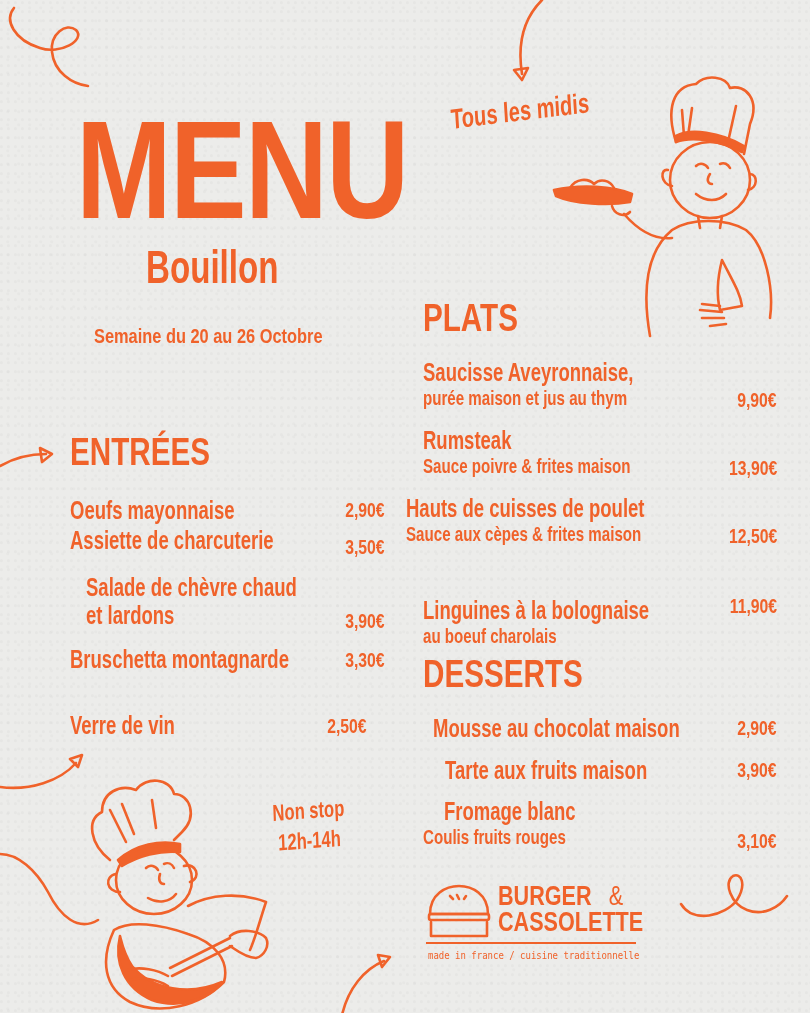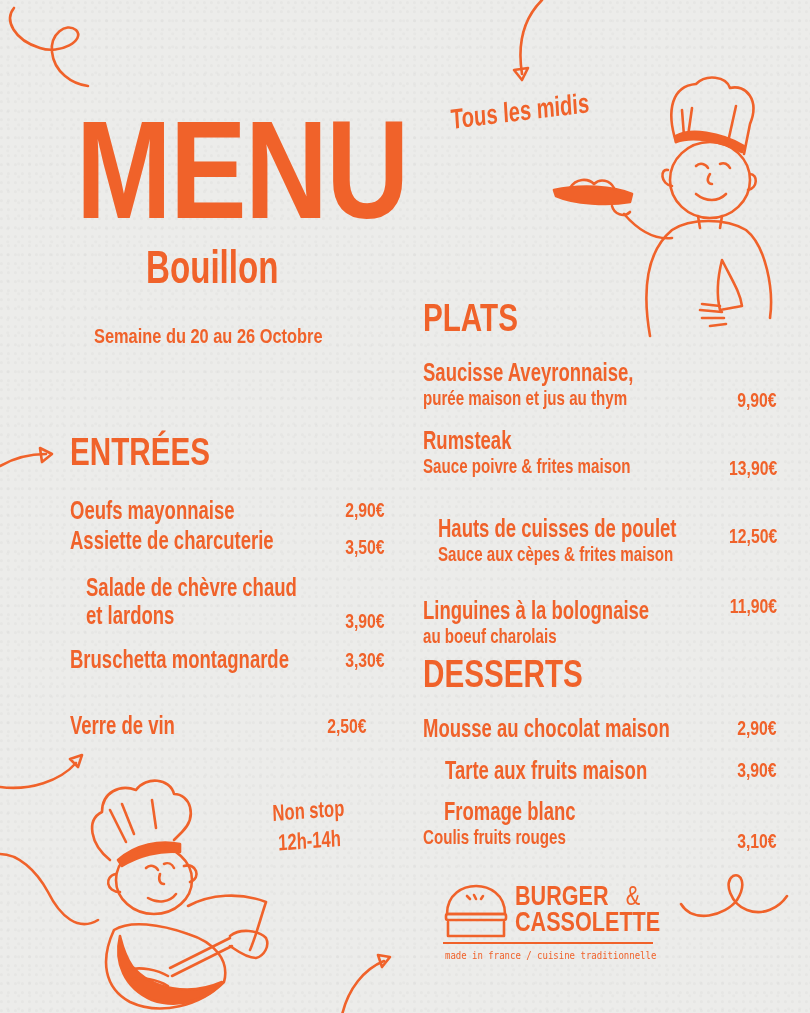--- a/index.html
+++ b/index.html
@@ -189,53 +189,53 @@
     <span class="item-sub">purée maison et jus au thym</span>
   </div>
   <div class="price" style="right:33px;top:388px;">9,90€</div>
 
   <div class="item" style="left:423px;top:426px;">
     <span class="item-name">Rumsteak</span><br>
     <span class="item-sub">Sauce poivre &amp; frites maison</span>
   </div>
   <div class="price" style="right:33px;top:456px;">13,90€</div>
 
-  <div class="item" style="left:438px;top:494px;margin-top:20px;">
+  <div class="item" style="left:406px;top:494px;">
     <span class="item-name">Hauts de cuisses de poulet</span><br>
     <span class="item-sub">Sauce aux cèpes &amp; frites maison</span>
   </div>
   <div class="price" style="right:33px;top:524px;">12,50€</div>
 
   <div class="item" style="left:423px;top:596px;">
     <span class="item-name">Linguines à la bolognaise</span><br>
     <span class="item-sub">au boeuf charolais</span>
   </div>
   <div class="price" style="right:33px;top:594px;">11,90€</div>
 </div>
 
 <div class="abs section-title" style="left:423px;top:654px;">DESSERTS</div>
 <div>
-  <div class="item" style="left:423px;top:714px;">
+  <div class="item" style="left:433px;top:714px;">
     <span class="item-name">Mousse au chocolat maison</span>
   </div>
   <div class="price" style="right:33px;top:716px;">2,90€</div>
 
   <div class="item" style="left:445px;top:756px;">
     <span class="item-name">Tarte aux fruits maison</span>
   </div>
   <div class="price" style="right:33px;top:758px;">3,90€</div>
 
   <div class="item" style="left:423px;top:797px;text-align:right;">
     <span class="item-name">Fromage blanc</span><br>
     <span class="item-sub">Coulis fruits rouges</span>
   </div>
   <div class="price" style="right:33px;top:829px;">3,10€</div>
 </div>
 
-<div class="abs" style="left:443px;top:880px;width:212px;height:90px;">
+<div class="abs" style="left:426px;top:880px;width:212px;height:90px;">
   <svg class="deco" style="left:0;top:4px" width="66" height="56" viewBox="0 0 66 56">
     <path d="M4 30 C4 10, 20 2, 33 2 C46 2, 62 10, 62 30 Z"></path>
     <rect x="3" y="30" width="60" height="6" rx="2"></rect>
     <path d="M5 38 L5 52 L61 52 L61 38"></path>
     <path d="M24 12 L27 15 M31 11 L33 15 M40 12 L38 15"></path>
   </svg>
   <div class="abs logo-text" style="left:72px;top:4px;">
     <span>BURGER</span>
     <span style="margin-left:14px;font-weight:normal;">&amp;</span>
   </div>

